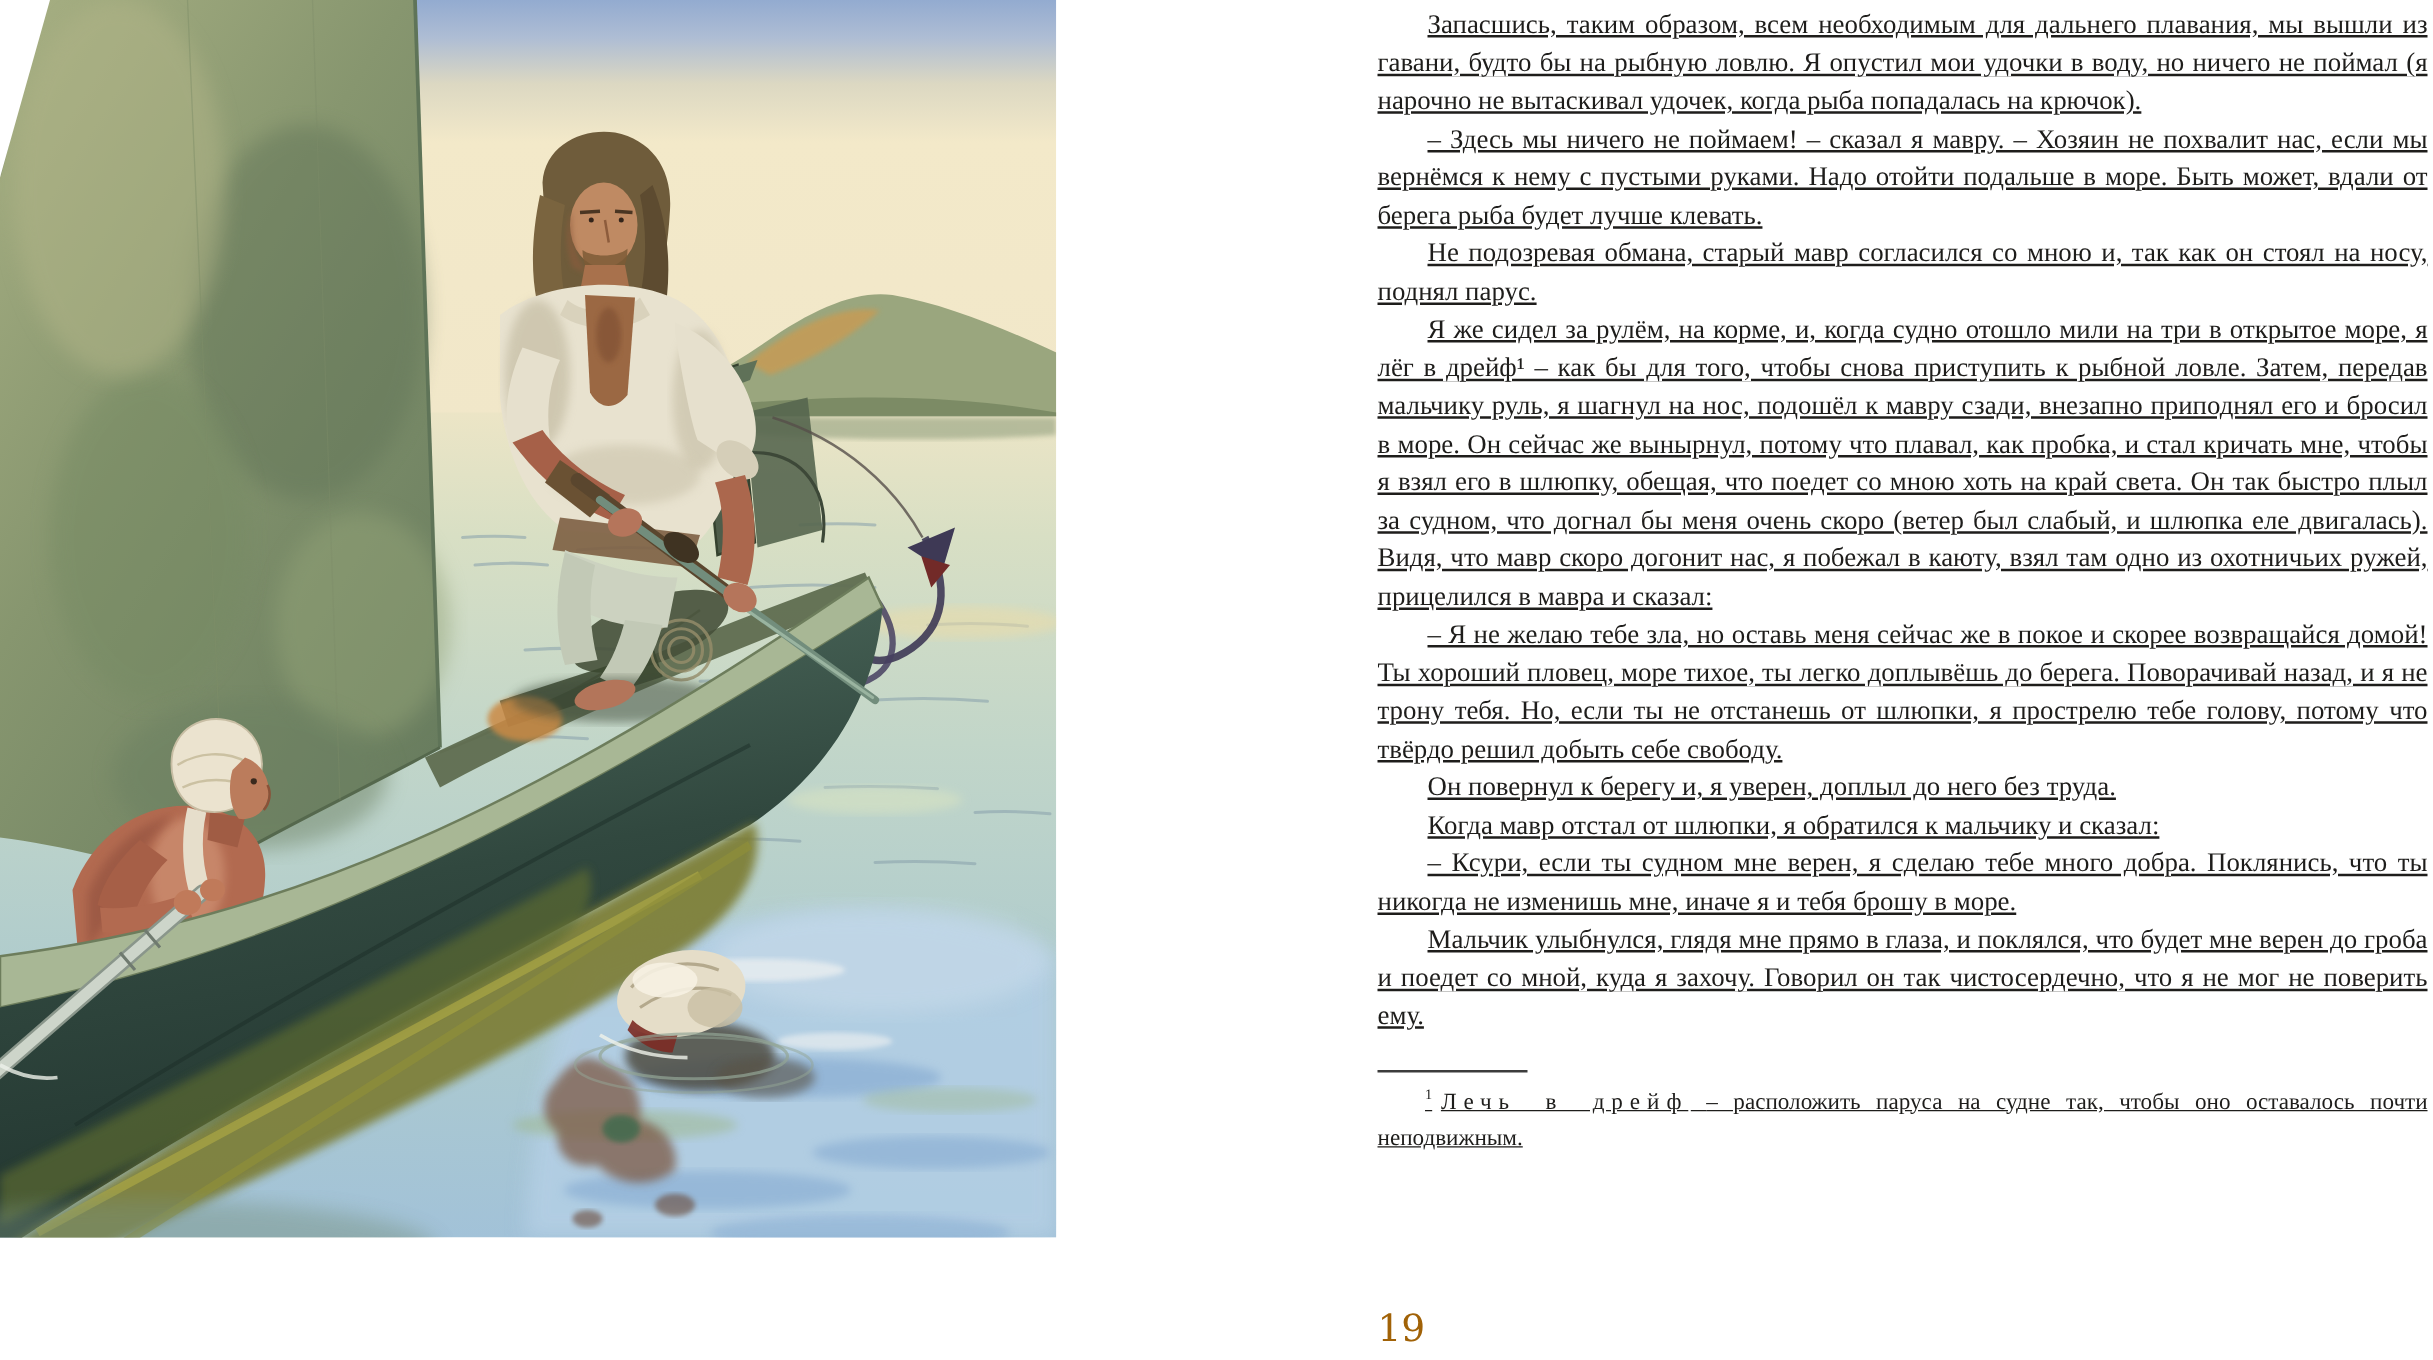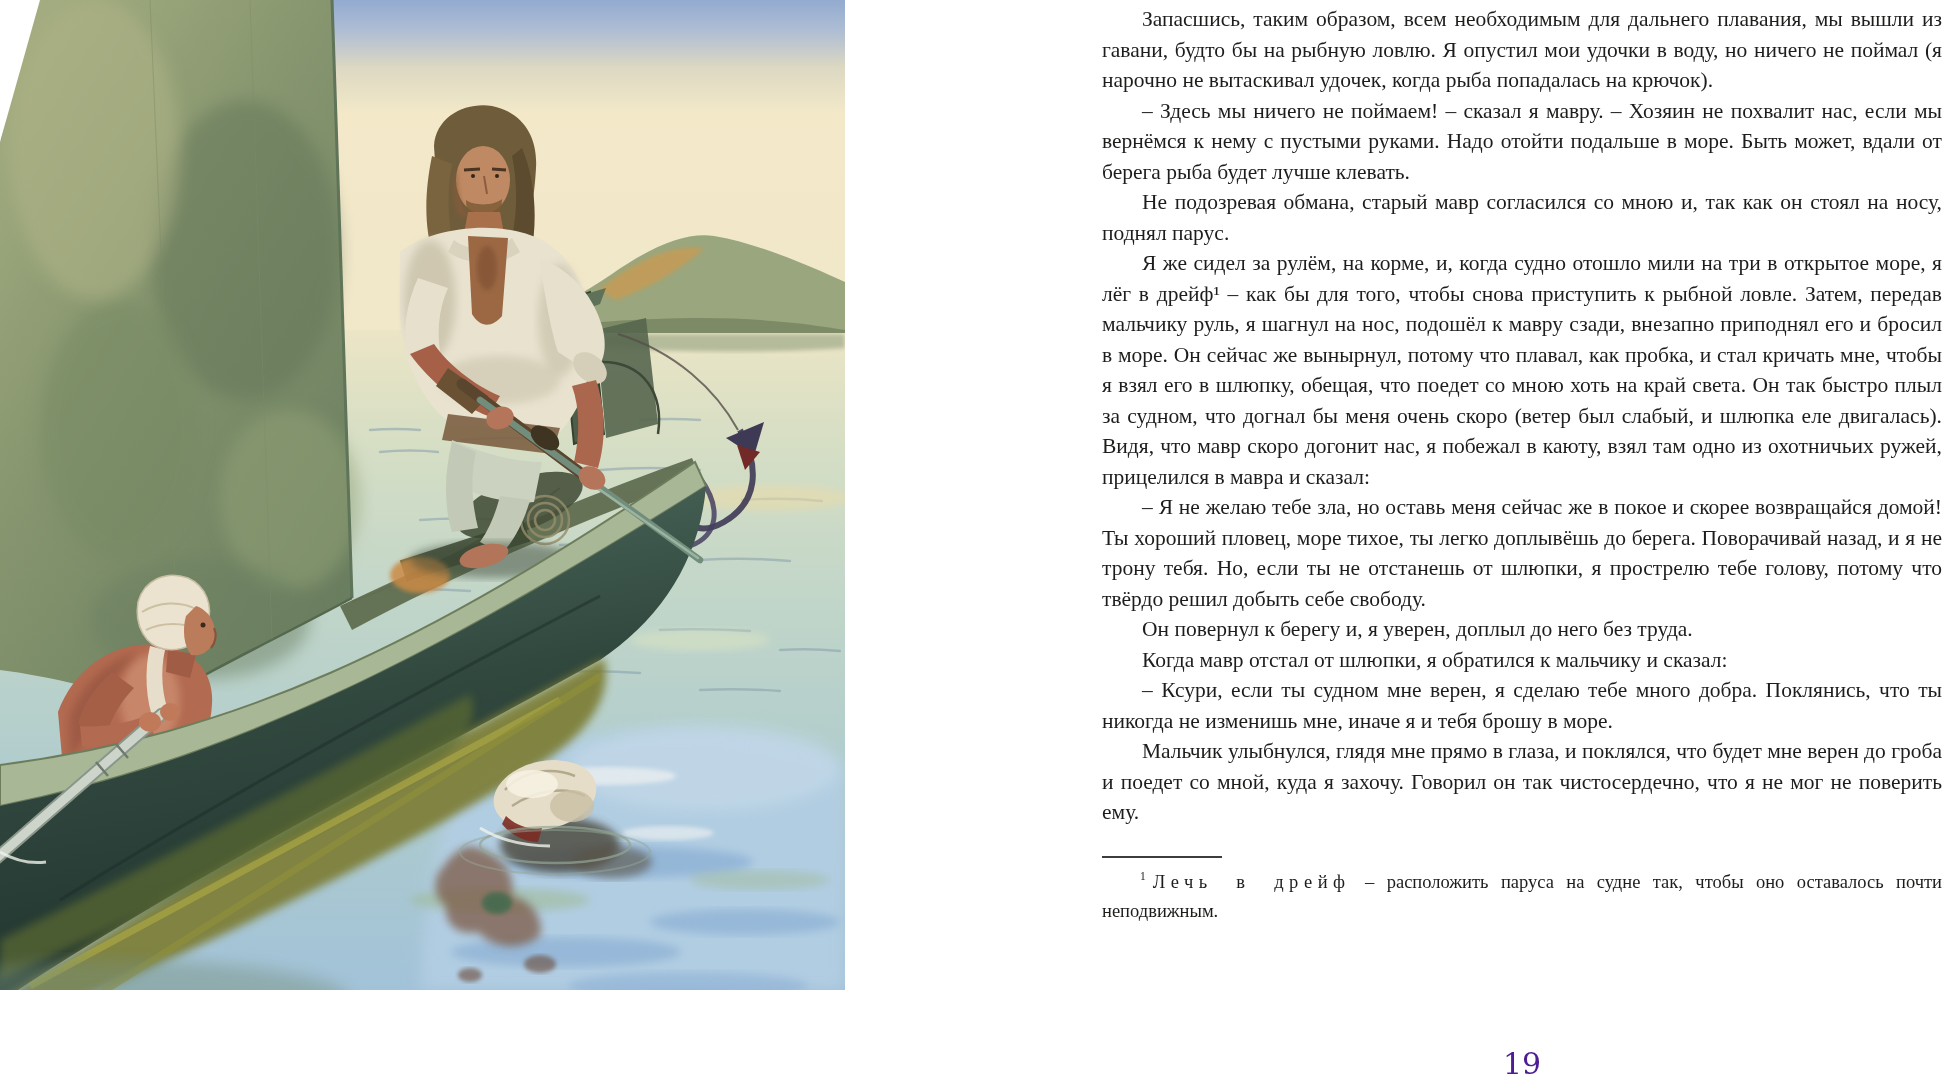--- a/index.html
+++ b/index.html
@@ -21,51 +21,53 @@
     left: 1102px; top: 4px;
     width: 840px;
     color: #1e1d1b;
   }
   .text-column p.body-par {
     margin: 0;
     font-size: 21.5px;
     line-height: 30.5px;
     text-align: justify;
     text-indent: 40px;
+    text-decoration: underline;
   }
   .footnote-rule {
     width: 120px;
     height: 0;
     border-top: 2px solid #3c3c3c;
     margin: 28px 0 10px 0;
   }
   p.footnote {
     margin: 0;
     font-size: 18.5px;
     line-height: 29px;
     text-align: justify;
     text-indent: 38px;
+    text-decoration: underline;
   }
   p.footnote sup {
     font-size: 0.62em;
     line-height: 0;
     margin-right: 7px;
   }
   .fn-term {
     letter-spacing: 0.30em;
     word-spacing: 0.30em;
     margin-right: 2px;
   }
   .page-number {
     position: absolute;
     left: 1102px; top: 1046px;
     width: 840px;
-    text-align: center;
+    text-align: left;
     font-size: 30px;
-    color: #4c1d95;
+    color: #a16207;
     font-family: "DejaVu Serif", "Liberation Serif", serif;
   }
 </style>
 </head>
 <body>
 
 <div class="spread">
 
   <div class="illustration">
     <svg width="845" height="990" viewBox="0 0 845 990" role="img" aria-label="Акварель: человек с ружьём в парусной шлюпке, мальчик с веслом, в море плывёт мавр в белой чалме">

